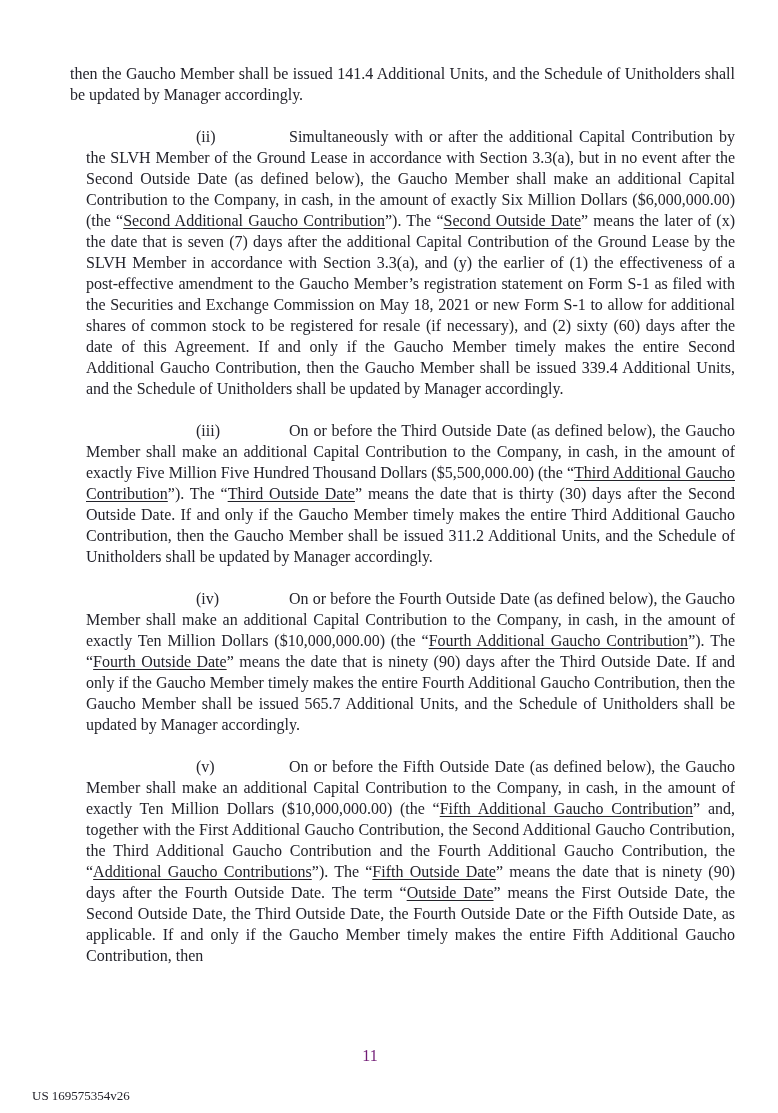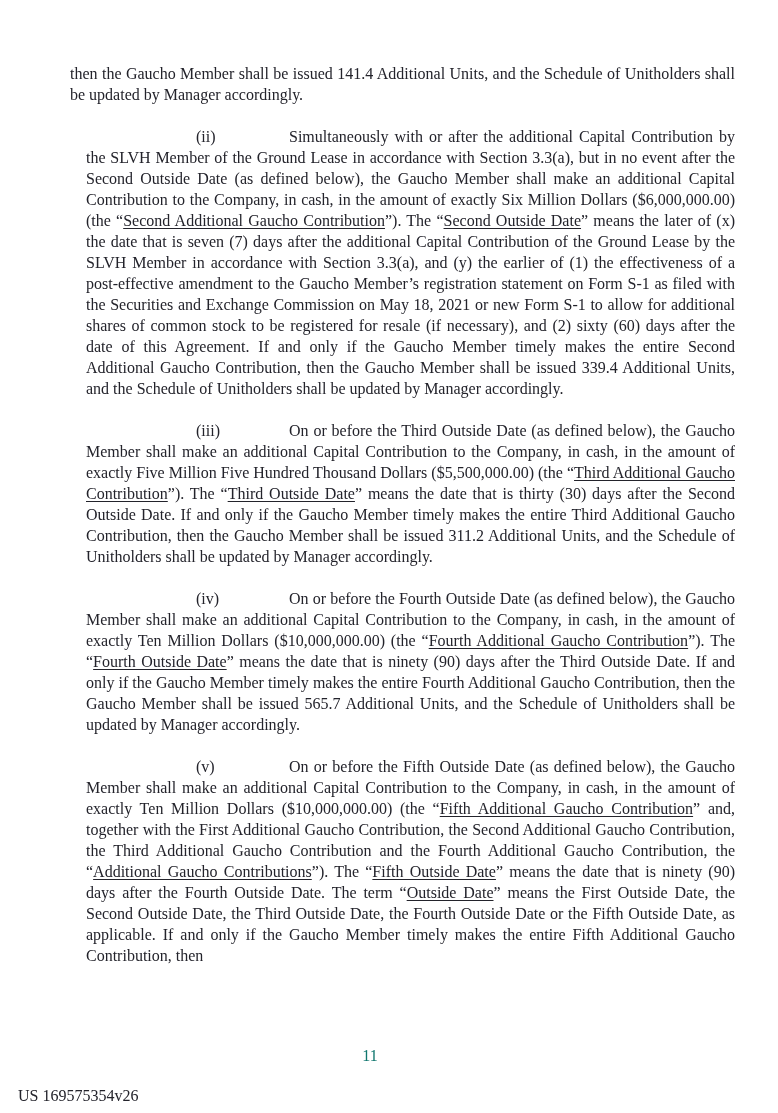--- a/index.html
+++ b/index.html
@@ -46,27 +46,27 @@
     text-underline-offset: 2px;
   }
   .page-number {
     position: absolute;
     top: 1046px;
     left: 0;
     width: 740px;
     text-align: center;
     font-size: 16px;
     line-height: 20px;
-    color: #0f766e;
+    color: #701a75;
   }
   .doc-footer {
     position: absolute;
-    left: 18px;
+    left: 32px;
     top: 1088px;
-    font-size: 16px;
+    font-size: 13px;
     line-height: 16px;
     color: #23232b;
   }
 </style>
 </head>
 <body>
 
 <div class="page">
 
   <div class="doc-body">

